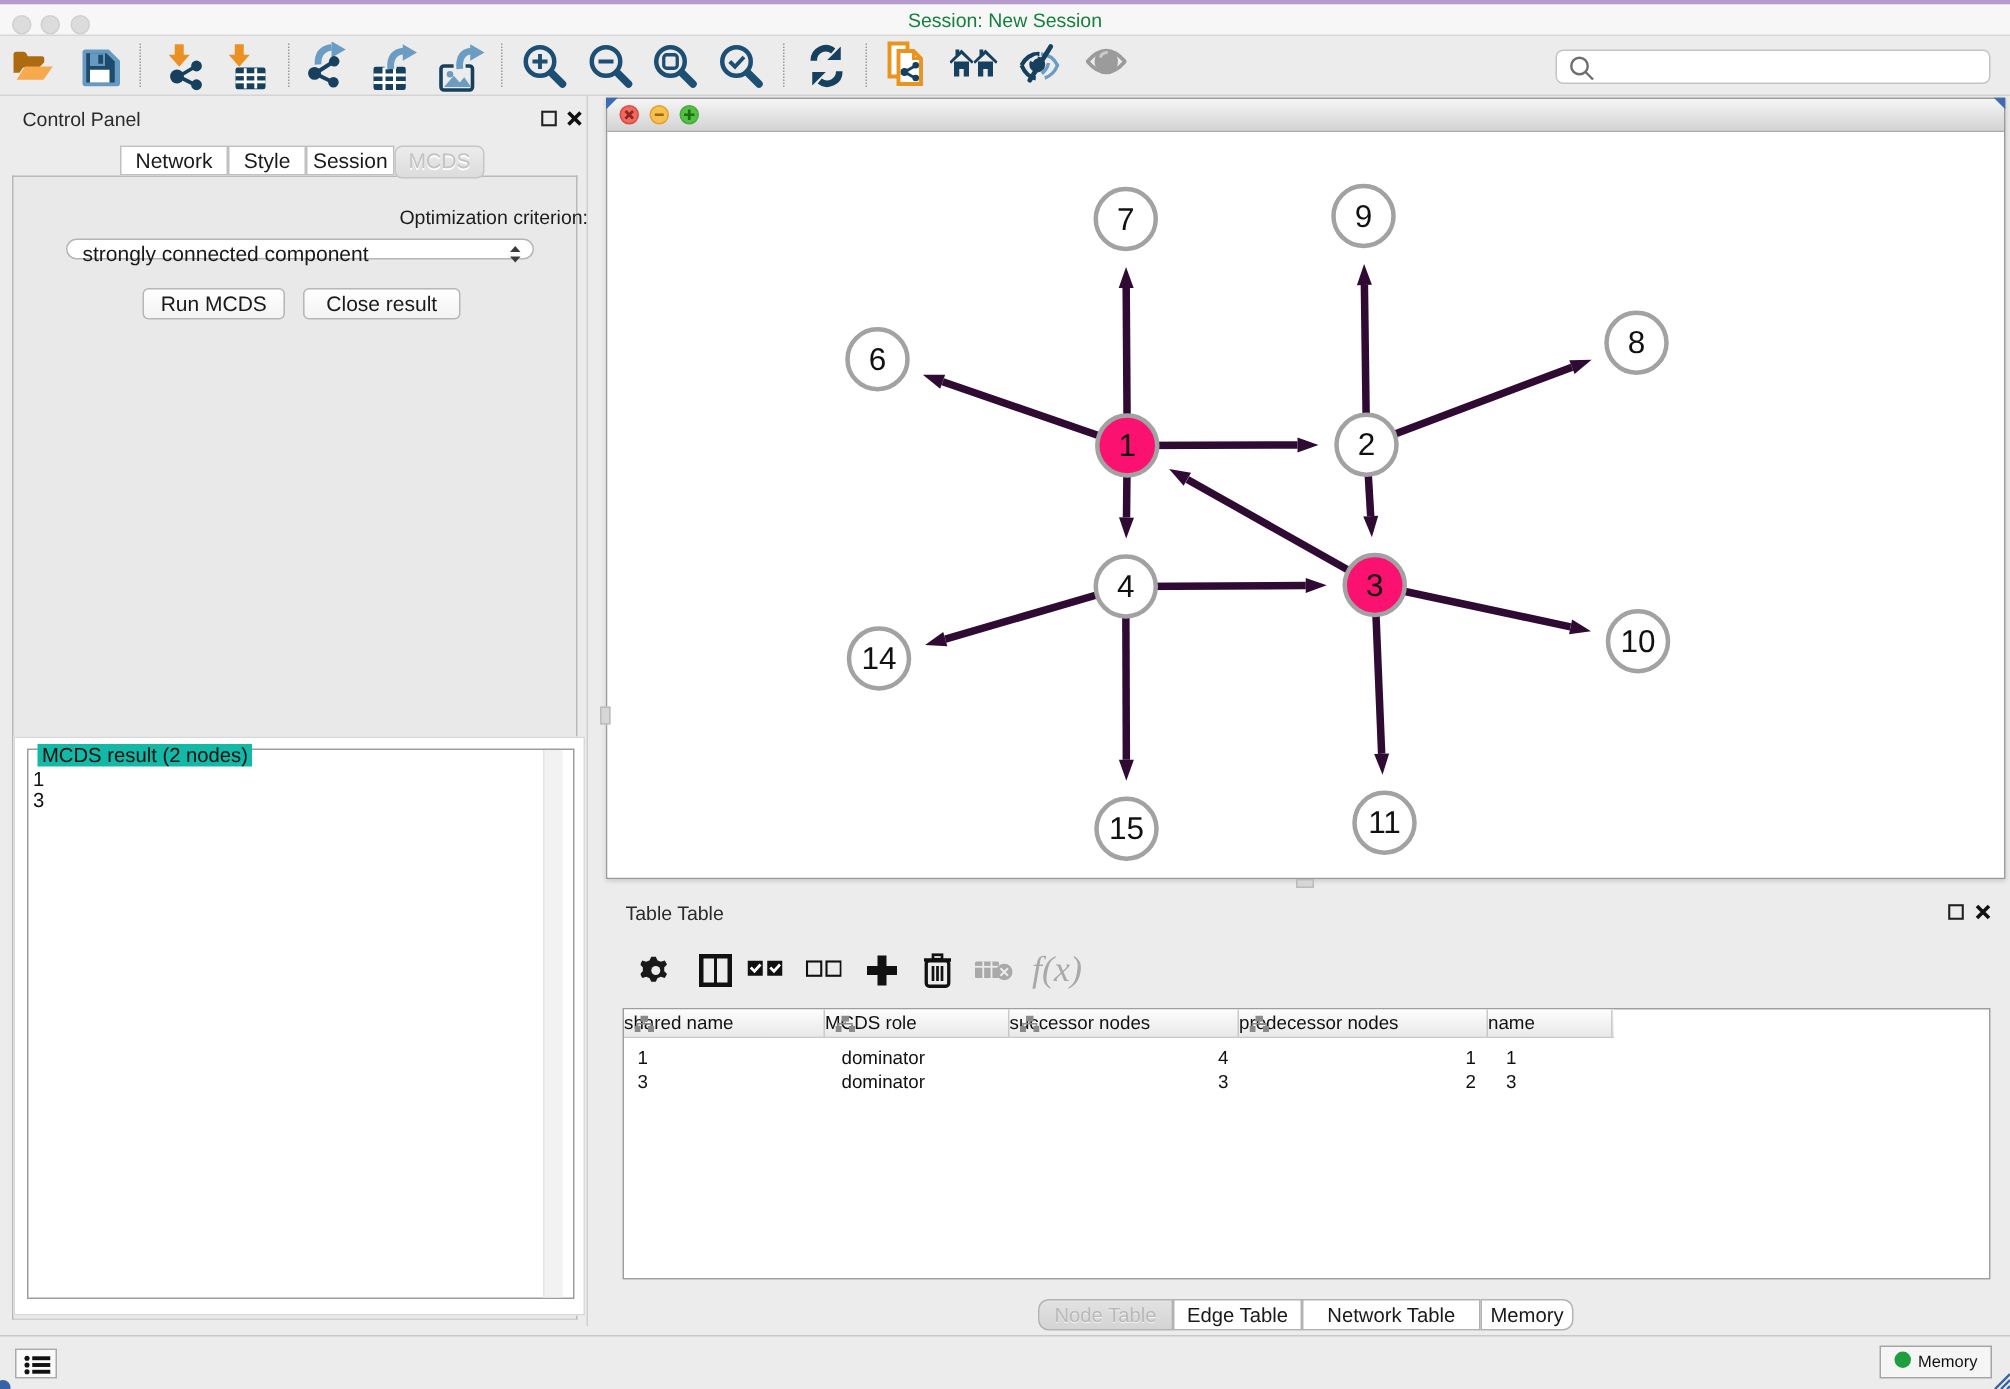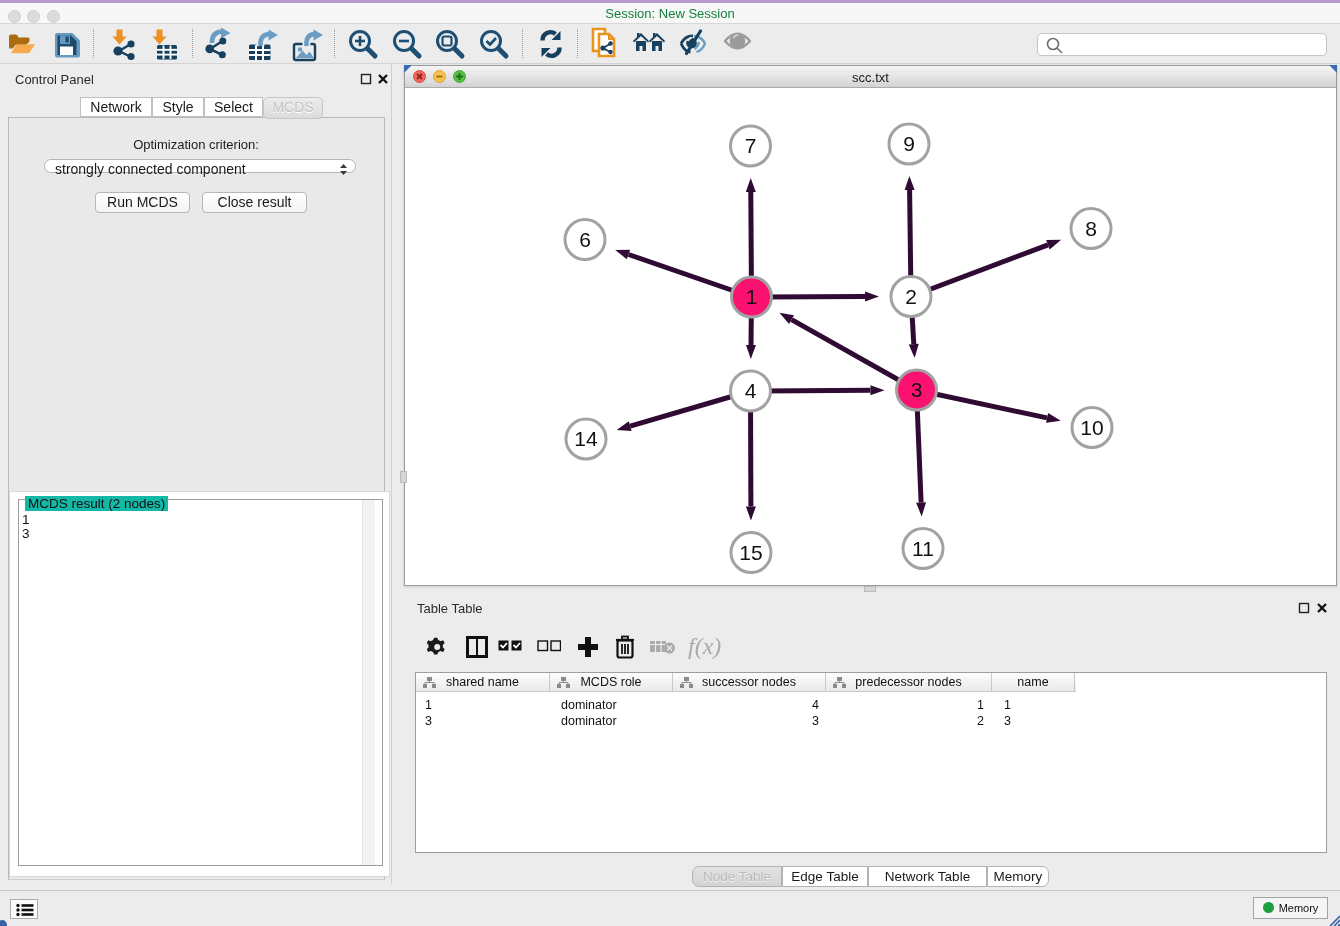--- a/index.html
+++ b/index.html
@@ -13,41 +13,41 @@
 .sep{position:absolute;top:5px;height:29px;width:0;border-left:1px dotted #9a9a9a}
 .ticon{position:absolute;top:4px}
 #search{left:1037px;top:33px;width:290px;height:23px;background:#fff;border:1px solid #c4c4c4;border-radius:5px}
 
 #cpanel{left:0;top:64px;width:392px;height:820px;background:#ececec;border-right:1px solid #d0d0d0}
 #cphead{left:15px;top:72px;font-size:13px;color:#2a2a2a}
 #cptabs{left:0px;top:97px;width:392px;height:20px}
 .tab{position:absolute;top:0;height:20px;background:#fff;border:1px solid #c0c0c0;font-size:14px;color:#1a1a1a;text-align:center;line-height:19px}
 .tabsel{background:linear-gradient(#ececec,#dcdcdc);color:#c3c3c3;text-shadow:0 1px 0 #fff;border-radius:5px;border:1px solid #c6c6c6;z-index:3;height:22px}
 #cpcontent{left:8px;top:117px;width:377px;height:763px;background:#e9e9e9;border:1px solid #b9b9b9;border-bottom:1px solid #cfcfcf}
-#optlabel{left:0;top:137px;width:392px;text-align:center;font-size:13px;color:#1c1c1c}
+#optlabel{left:0;top:137px;width:392px;text-align:right;font-size:13px;color:#1c1c1c}
 #cpselect{left:44px;top:159px;width:312px;height:14px;background:#fff;border:1px solid #b5b5b5;border-radius:10px;font-size:14px;color:#1a1a1a;line-height:18px;padding-left:10px}
 .btn{position:absolute;top:192px;height:21px;background:linear-gradient(#ffffff,#f3f3f3);border:1px solid #b7b7b7;border-radius:4px;font-size:14px;color:#1a1a1a;text-align:center;line-height:19px}
 #resultwrap{left:9px;top:491px;width:381px;height:386px;background:#fff;border:1px solid #d8d8d8}
 #fieldset{left:18px;top:499px;width:365px;height:367px;border:1px solid #9d9d9d;background:#fff}
 #fieldlegend{left:25px;top:496px;background:#14b8a6;padding:0 3px;font-size:13.5px;color:#111}
 #fieldtext{left:22px;top:513px;font-size:13.5px;color:#111;line-height:14.2px}
 #fscroll{left:362px;top:500px;width:13px;height:365px;background:#f2f2f2;border-left:1px solid #e4e4e4}
 
 #netwin{left:404px;top:65px;width:933px;height:521px;background:#fff;border:1px solid #9b9b9b;box-shadow:0 1px 3px rgba(0,0,0,.15)}
 #nettitle{left:0;top:0;width:931px;height:22px;background:linear-gradient(#f5f5f5,#d3d3d3);border-bottom:1px solid #ababab}
 #nettext{left:0;top:4px;width:931px;text-align:center;font-size:13px;color:#1a1a1a}
 .mac{position:absolute;top:4px;width:13px;height:13px;border-radius:50%}
 #netcanvas{left:0;top:22px;width:931px;height:497px;background:#fff}
 
 #tpanel{left:404px;top:593px;width:936px;height:297px;background:#ececec}
 #tphead{left:13px;top:8px;font-size:13px;color:#2a2a2a;position:absolute}
 #tptoolbar{left:11px;top:35px;position:absolute;height:36px}
 #ttable{left:11px;top:79px;width:912px;height:181px;background:#fff;border:1px solid #9e9e9e;position:absolute}
 #thead{left:0;top:0;width:660px;height:19px;background:linear-gradient(#fdfdfd,#e9e9e9);border-bottom:1px solid #c9c9c9;position:absolute}
-.th{position:absolute;top:0;height:19px;border-right:1px solid #c9c9c9;font-size:12.5px;color:#111;text-align:center;line-height:19px}
+.th{position:absolute;top:0;height:19px;border-right:1px solid #c9c9c9;font-size:12.5px;color:#111;line-height:19px}
 .td{position:absolute;font-size:12.5px;color:#111;height:16px;line-height:16px}
 #ttabs{left:288px;top:273px;height:21px;position:absolute}
 .btab{position:absolute;top:0;height:21px;background:#fff;border:1px solid #b3b3b3;font-size:13.5px;color:#1a1a1a;text-align:center;line-height:20px}
 .btabsel{background:linear-gradient(#e2e2e2,#d4d4d4);color:#b9b9b9;text-shadow:0 1px 0 #f5f5f5}
 
 #statusbar{left:0;top:890px;width:1340px;height:36px;background:#ececec;border-top:1px solid #c8c8c8}
 #listbtn{left:10px;top:899px;width:28px;height:20px;background:#fafafa;border:1px solid #ababab;position:absolute}
 #membtn{left:1253px;top:897px;width:75px;height:22px;background:#f5f5f5;border:1px solid #a5a5a5;position:absolute;font-size:11px;color:#111;text-align:center;line-height:20px}
 svg{display:block}
 </style></head>
@@ -218,21 +218,21 @@
 <svg class="abs" style="left:360px;top:73px" width="12" height="12">
     <rect x="1.5" y="1.5" width="9" height="9" stroke="#222" stroke-width="1.4" fill="none"></rect>
   </svg>
 <svg class="abs" style="left:377px;top:73px" width="12" height="12">
     <path d="M2,2 L10,10 M10,2 L2,10" stroke="#111" stroke-width="2.4"></path>
   </svg>
 <div class="abs" id="cpcontent"></div>
 <div class="abs" id="cptabs">
   <div class="tab" style="left:80px;width:72px">Network</div>
   <div class="tab" style="left:152px;width:52px">Style</div>
-  <div class="tab" style="left:204px;width:59px">Select</div>
+  <div class="tab" style="left:204px;width:59px">Session</div>
   <div class="tab tabsel" style="left:263px;width:60px">MCDS</div>
 </div>
 <div class="abs" id="optlabel">Optimization criterion:</div>
 <div class="abs" id="cpselect">strongly connected component<svg style="position:absolute;right:6px;top:2px" width="11" height="15">
       <path d="M2,6 L5.5,2 L9,6 z M2,9 L5.5,13 L9,9 z" fill="#3a3a3a"></path>
     </svg></div>
 <div class="btn" style="left:95px;width:95px">Run MCDS</div>
 <div class="btn" style="left:202px;width:105px">Close result</div>
 <div class="abs" id="resultwrap"></div>
 <div class="abs" id="fieldset"></div>
@@ -256,21 +256,20 @@
   <div class="mac" style="left:28px;background:#f6c04e;border:1px solid #dfa133">
       <svg width="11" height="11" style="position:absolute;left:0;top:0">
         <line x1="2.5" y1="5.5" x2="8.5" y2="5.5" stroke="#99690f" stroke-width="1.8"></line>
       </svg>
     </div>
   <div class="mac" style="left:48px;background:#53c043;border:1px solid #48a83c">
       <svg width="11" height="11" style="position:absolute;left:0;top:0">
         <path d="M5.5,2 v7 M2,5.5 h7" stroke="#1d6e14" stroke-width="1.8"></path>
       </svg>
     </div>
-  <div class="abs" id="nettext">scc.txt</div>
   <div class="abs" id="netcanvas">
     <svg width="931" height="503" viewBox="0 0 931 503">
       <g stroke="#2f0b33" stroke-width="5" fill="#2f0b33">
         <line x1="346.5" y1="209.0" x2="345.8" y2="104.0"></line>
         <line x1="346.5" y1="209.0" x2="223.5" y2="166.5"></line>
         <line x1="346.5" y1="209.0" x2="460.0" y2="208.6"></line>
         <line x1="346.5" y1="209.0" x2="346.0" y2="257.0"></line>
         <line x1="506.0" y1="208.5" x2="504.6" y2="102.0"></line>
         <line x1="506.0" y1="208.5" x2="643.0" y2="156.8"></line>
         <line x1="506.0" y1="208.5" x2="508.8" y2="256.1"></line>

